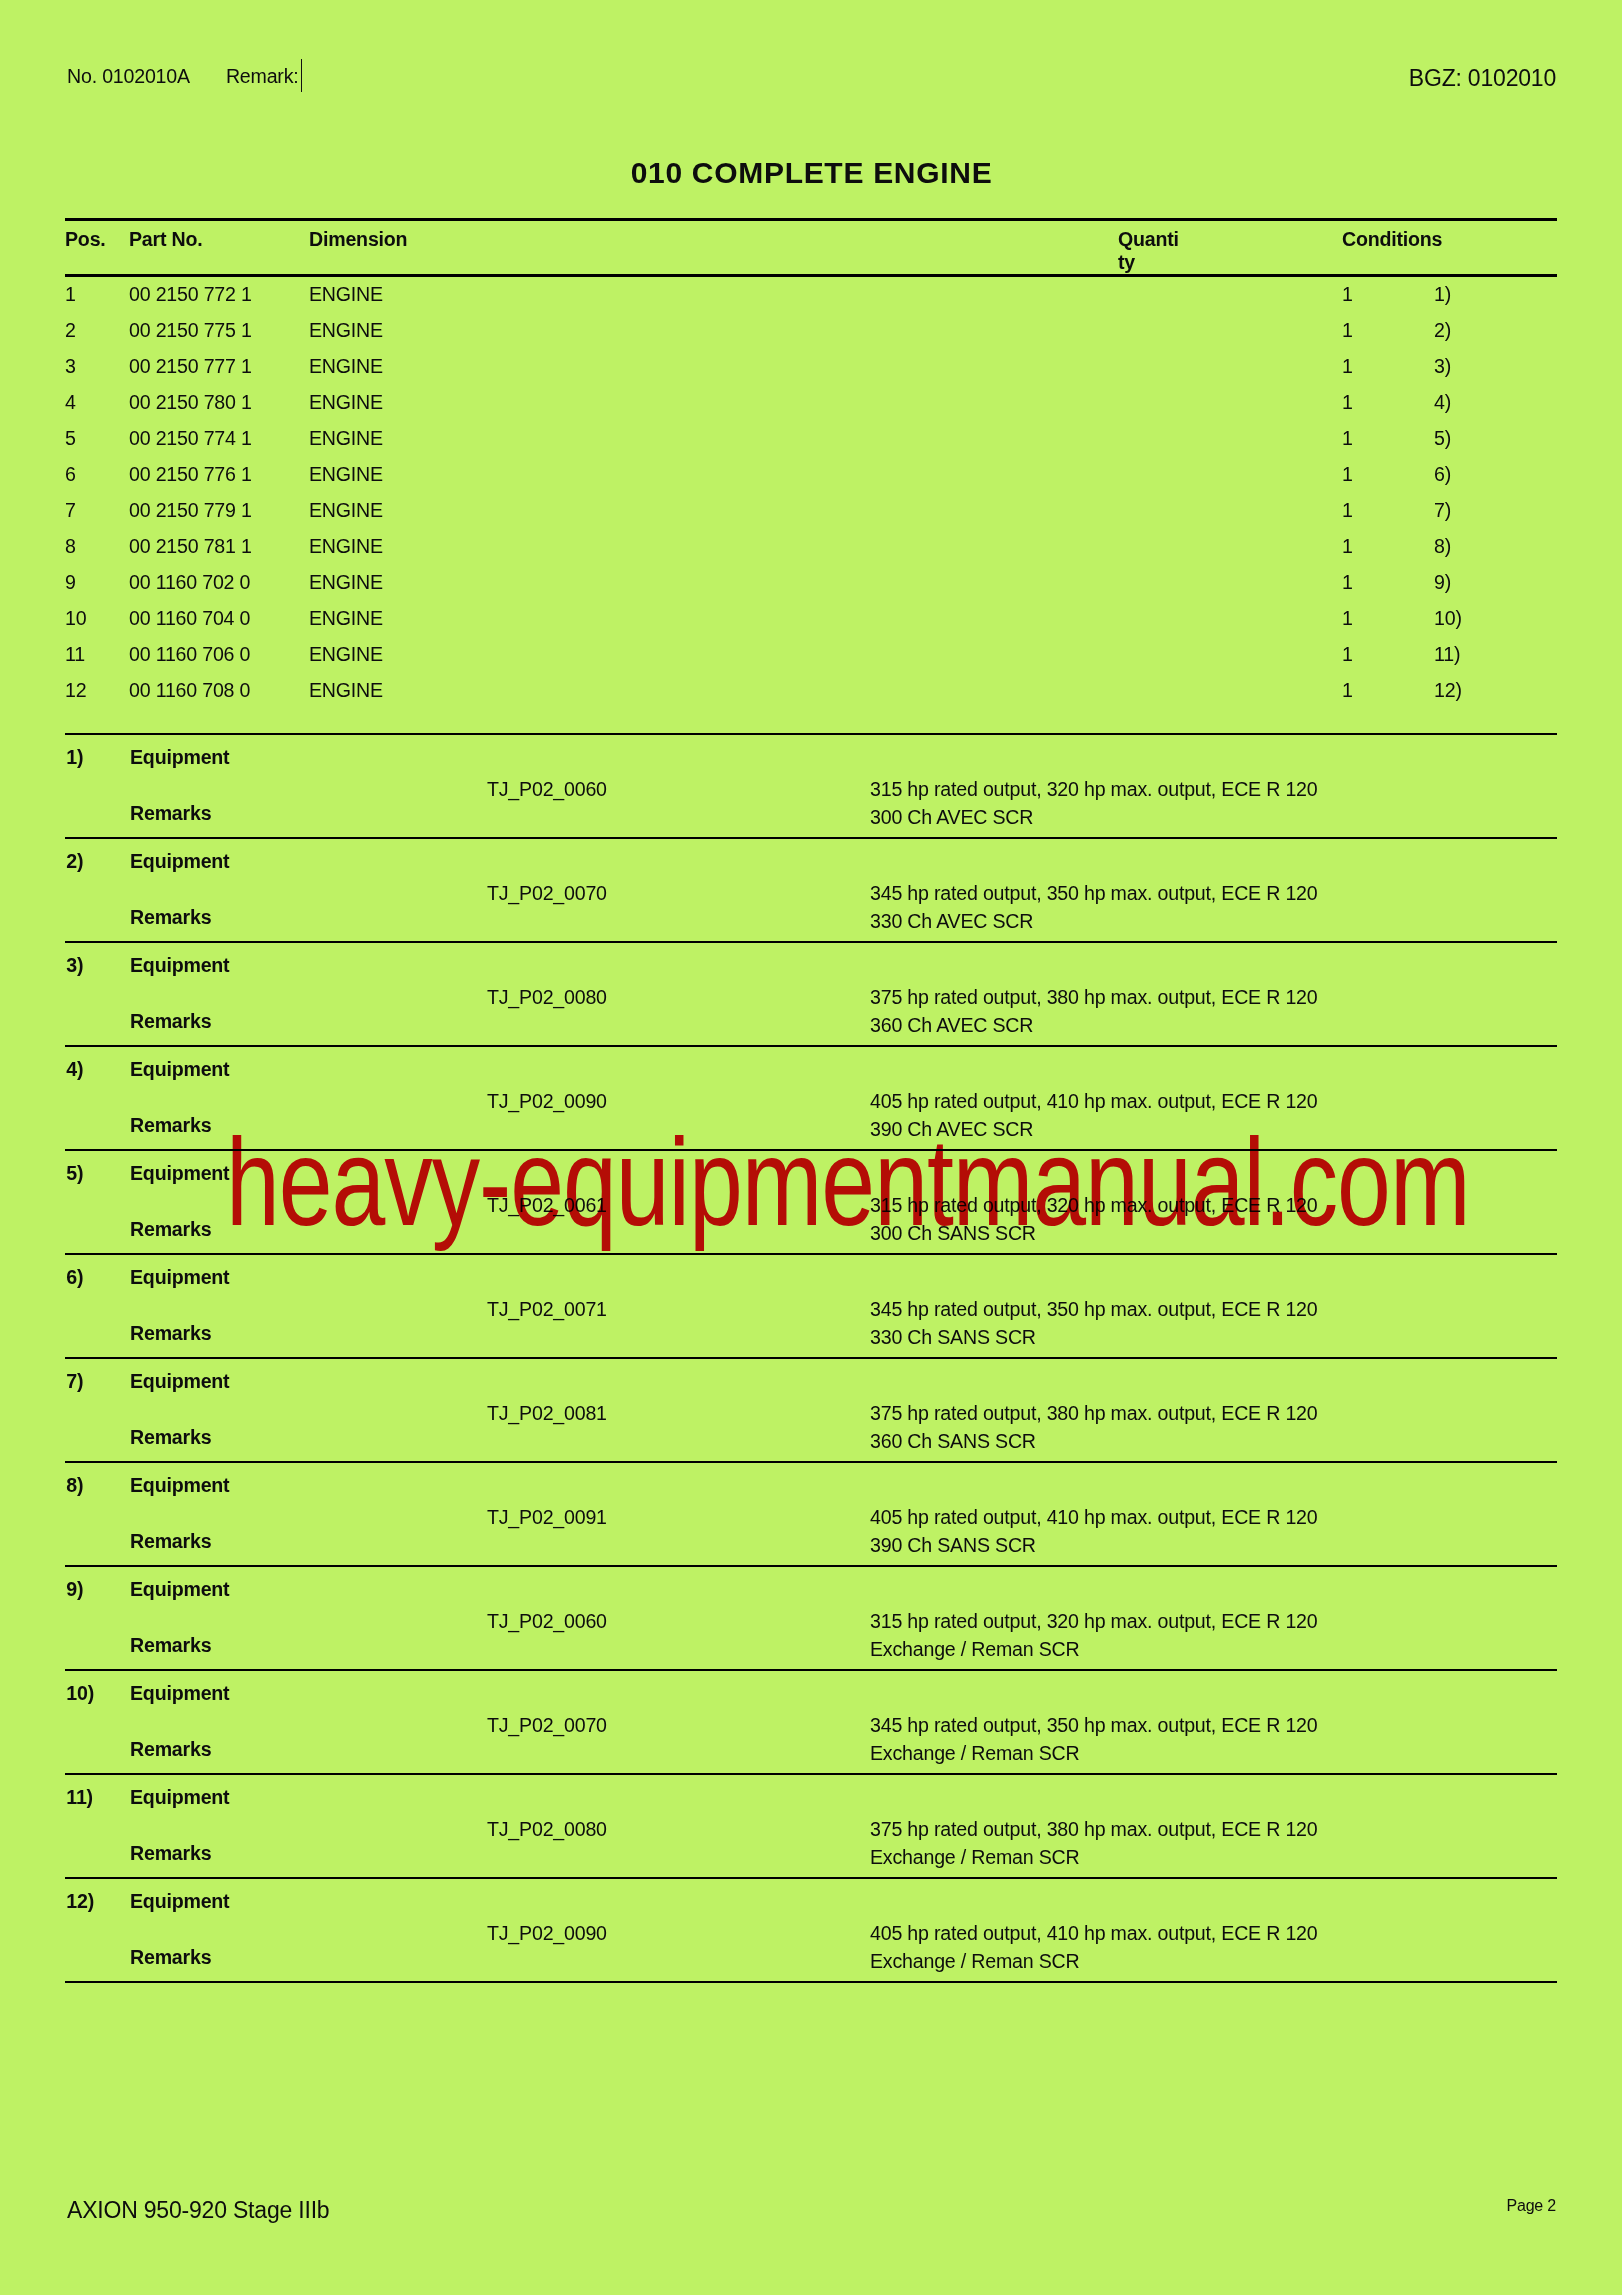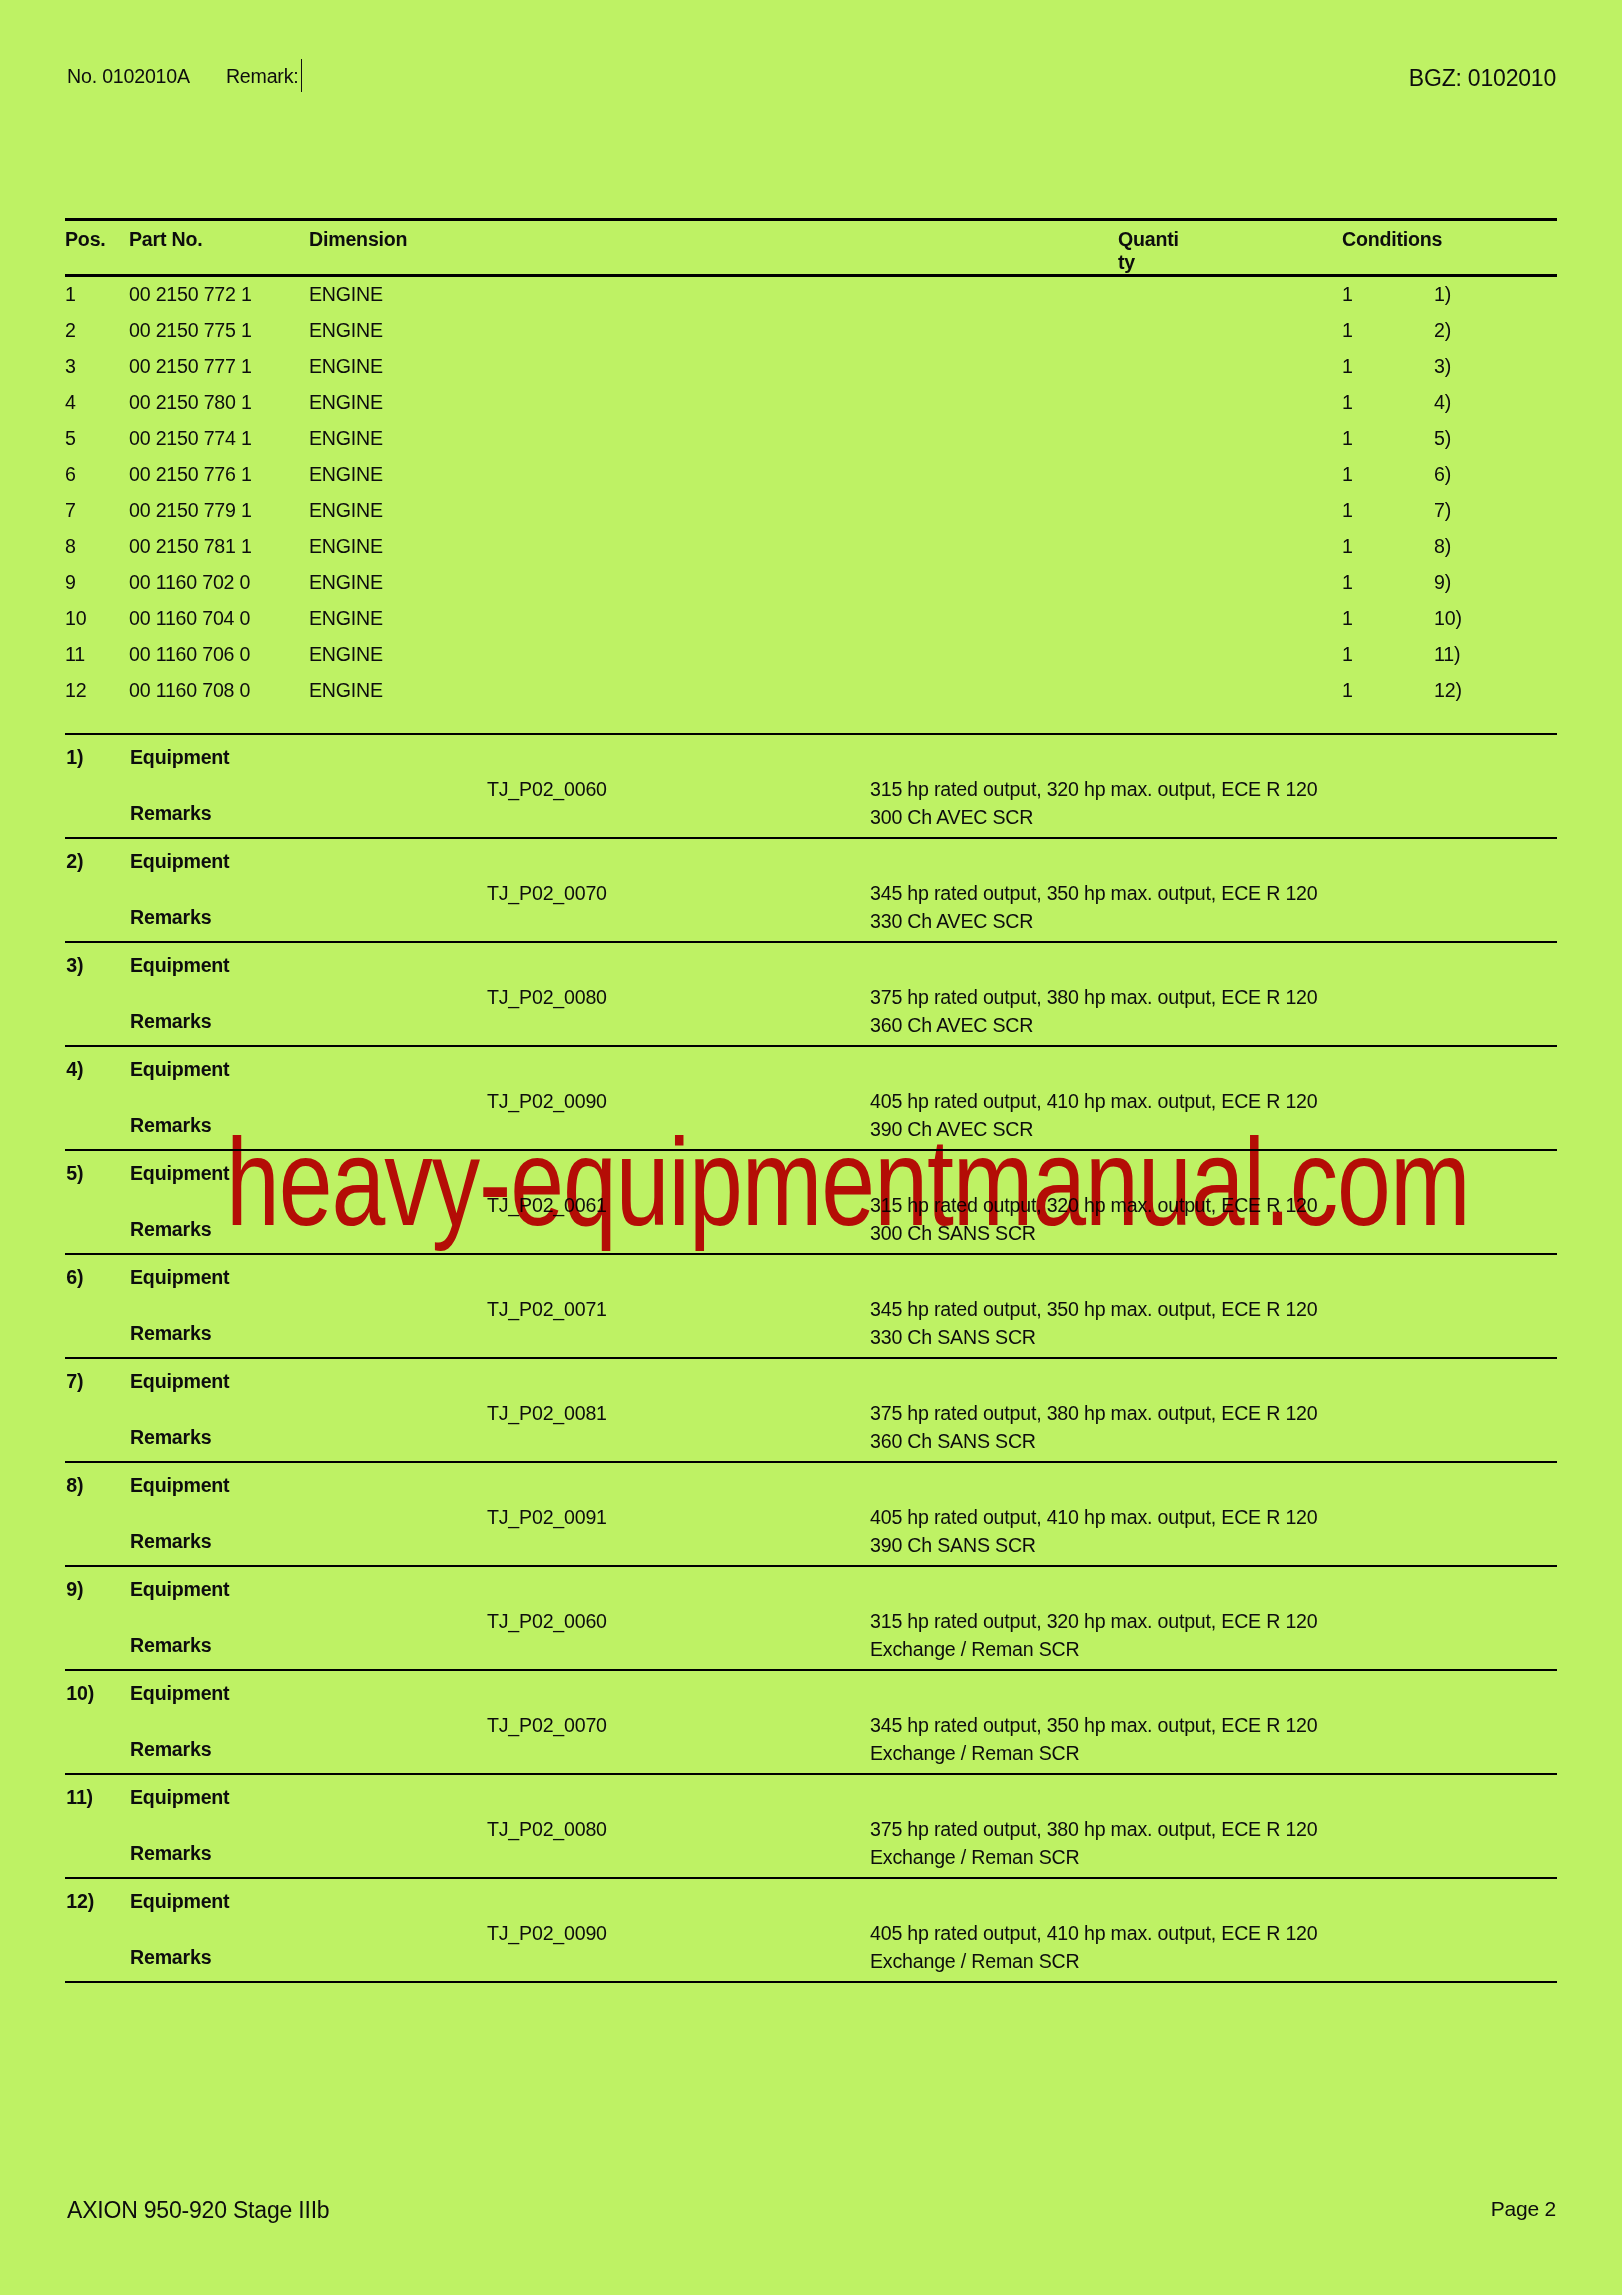--- a/index.html
+++ b/index.html
@@ -66,33 +66,34 @@
     position:absolute;left:226px;top:1120px;
     font-size:124px;line-height:1;letter-spacing:-1.3px;
     font-weight:normal;
     transform:scaleX(0.78);transform-origin:left top;
     mix-blend-mode:multiply;
     white-space:nowrap;
     pointer-events:none;
   }
   
   .ftr-left{position:absolute;left:67px;top:2197px;font-size:23px;letter-spacing:-0.2px;}
-  .ftr-right{position:absolute;right:67px;top:2197px;font-size:21px;letter-spacing:-0.2px;}
+  .ftr-right{position:absolute;right:67px;top:2197px;font-size:16px;letter-spacing:-0.2px;}
 </style>
 </head>
 <body>
 
 <div class="page">
 
   <div class="hdr-left">
     <span>No. 0102010A</span><span class="remark">Remark:</span>
   </div>
   <div class="hdr-tick"></div>
   <div class="hdr-right">BGZ: 0102010</div>
 
+  <div class="title">010 COMPLETE ENGINE</div>
 
   <div class="content">
 
     <div class="ptable">
       <div class="ptable-header">
         <div>Pos.</div>
         <div>Part No.</div>
         <div>Dimension</div>
         <div>
           <span>Quanti</span>

